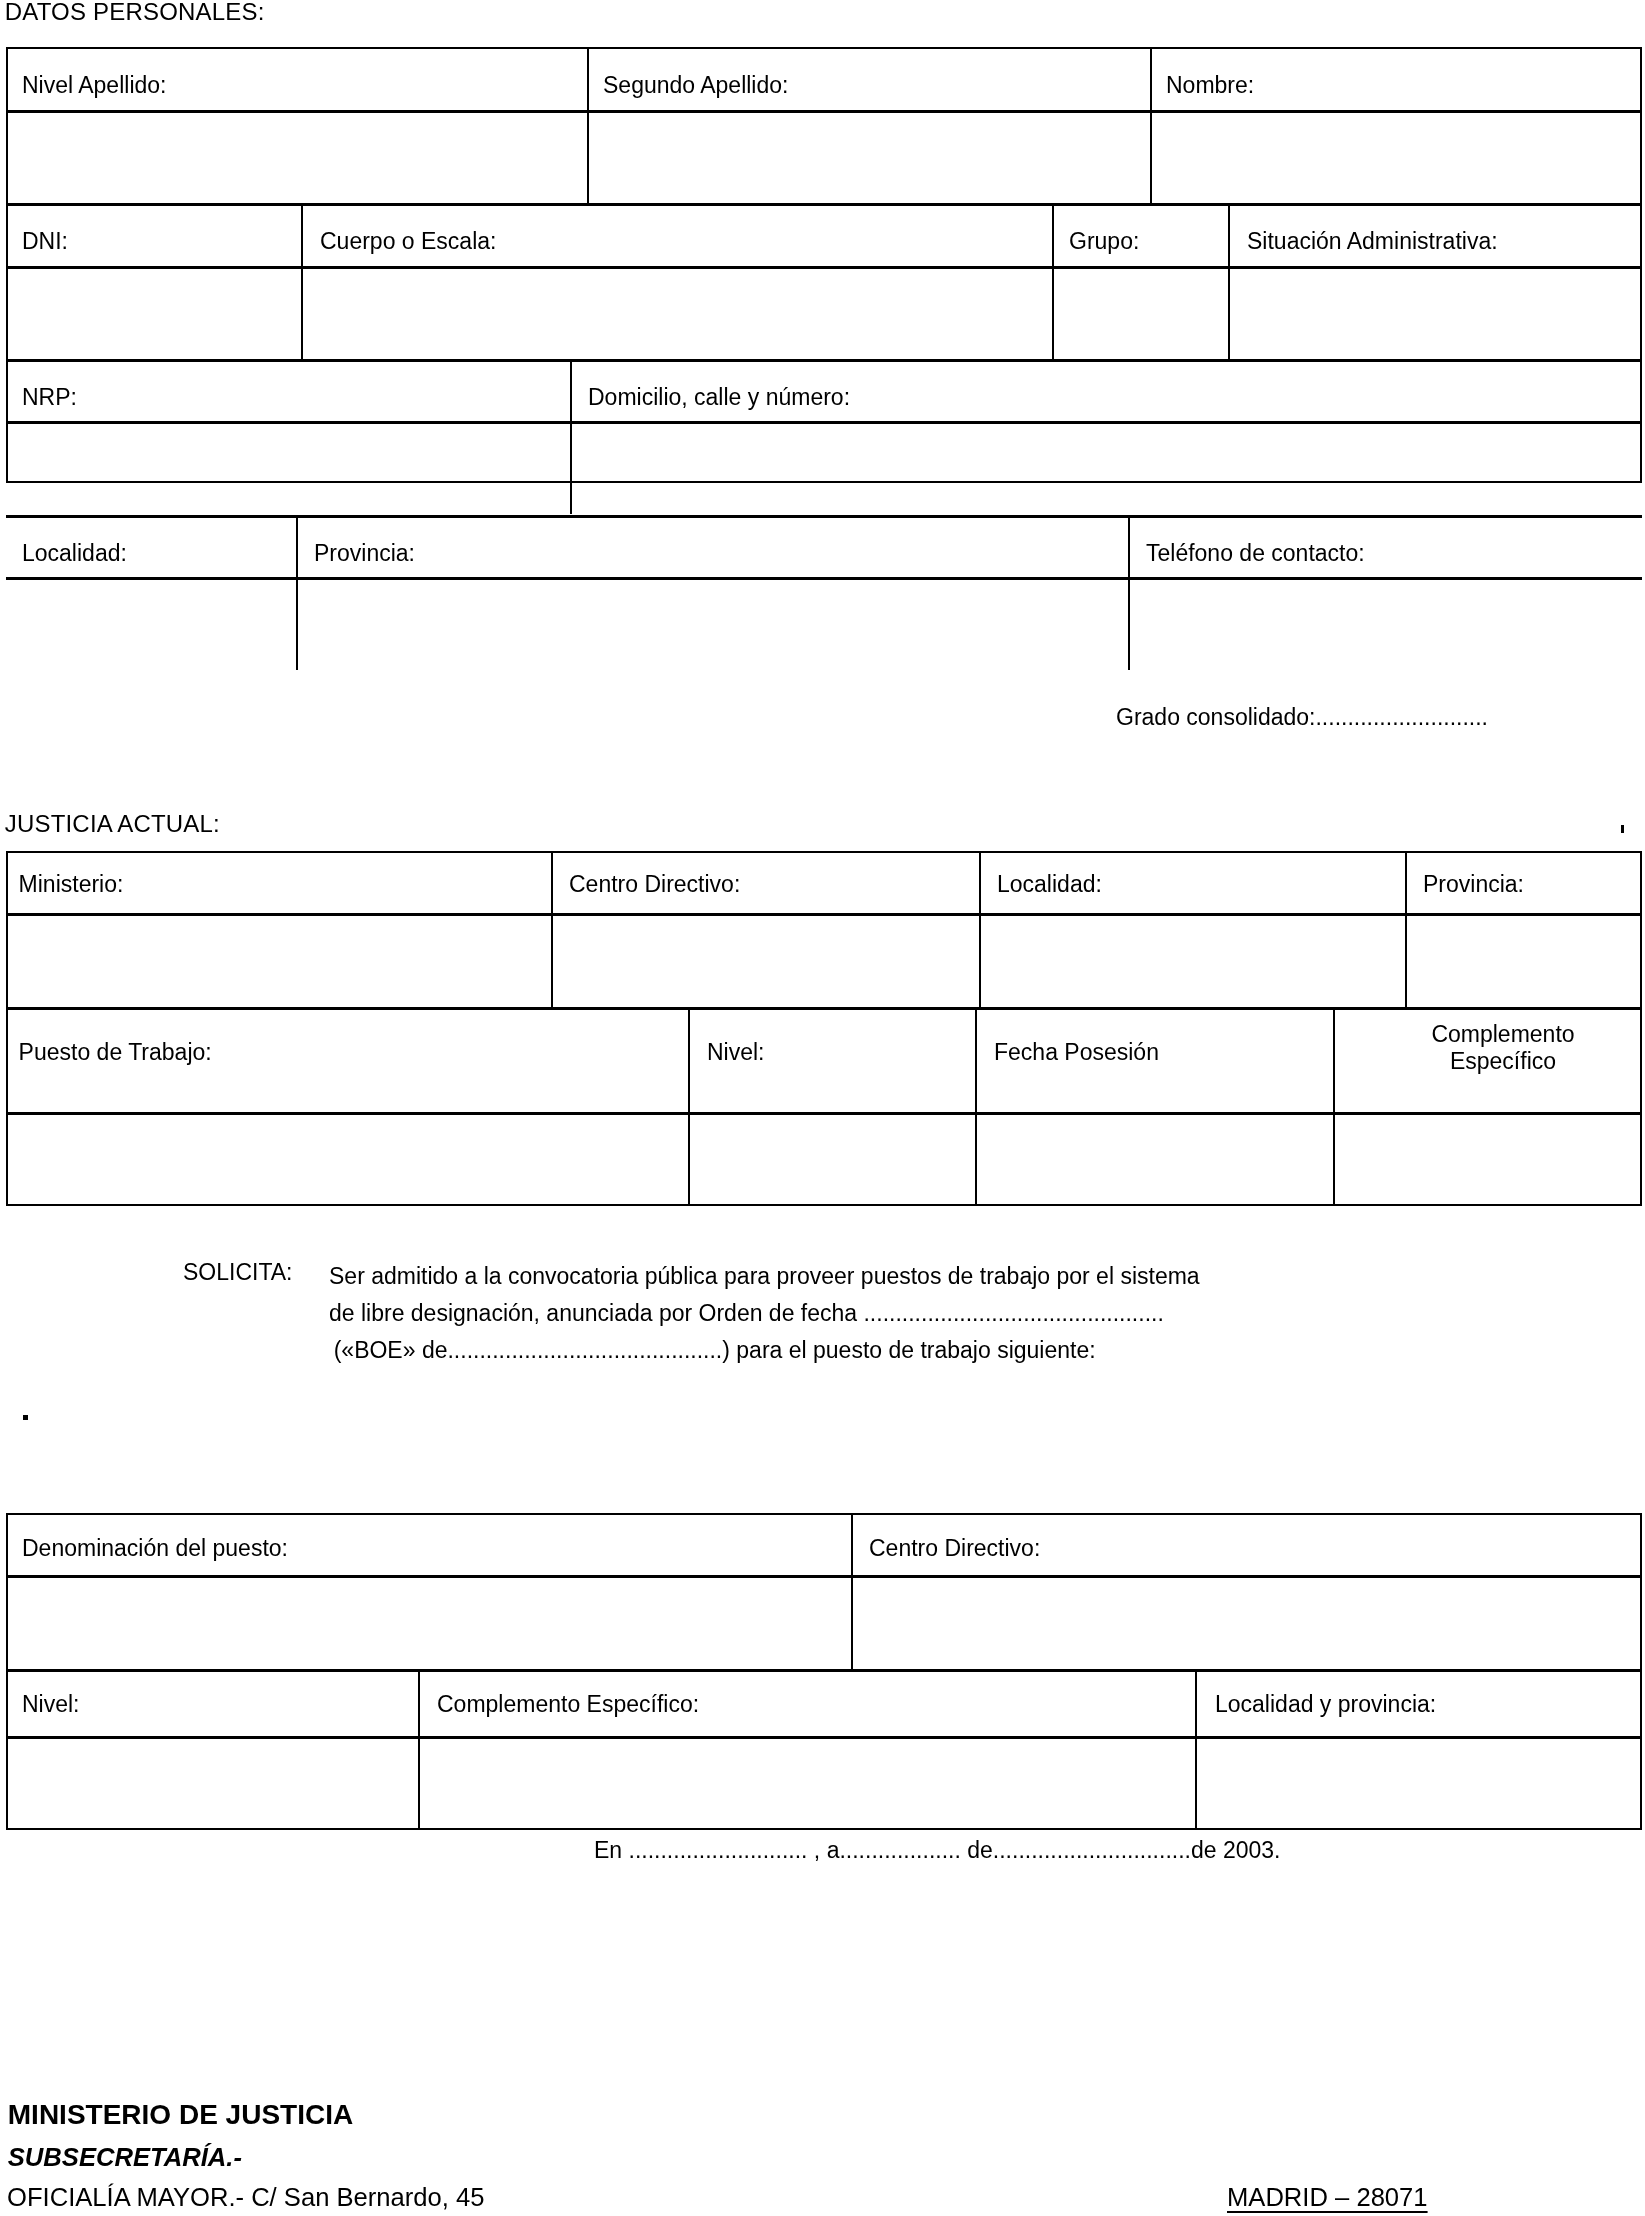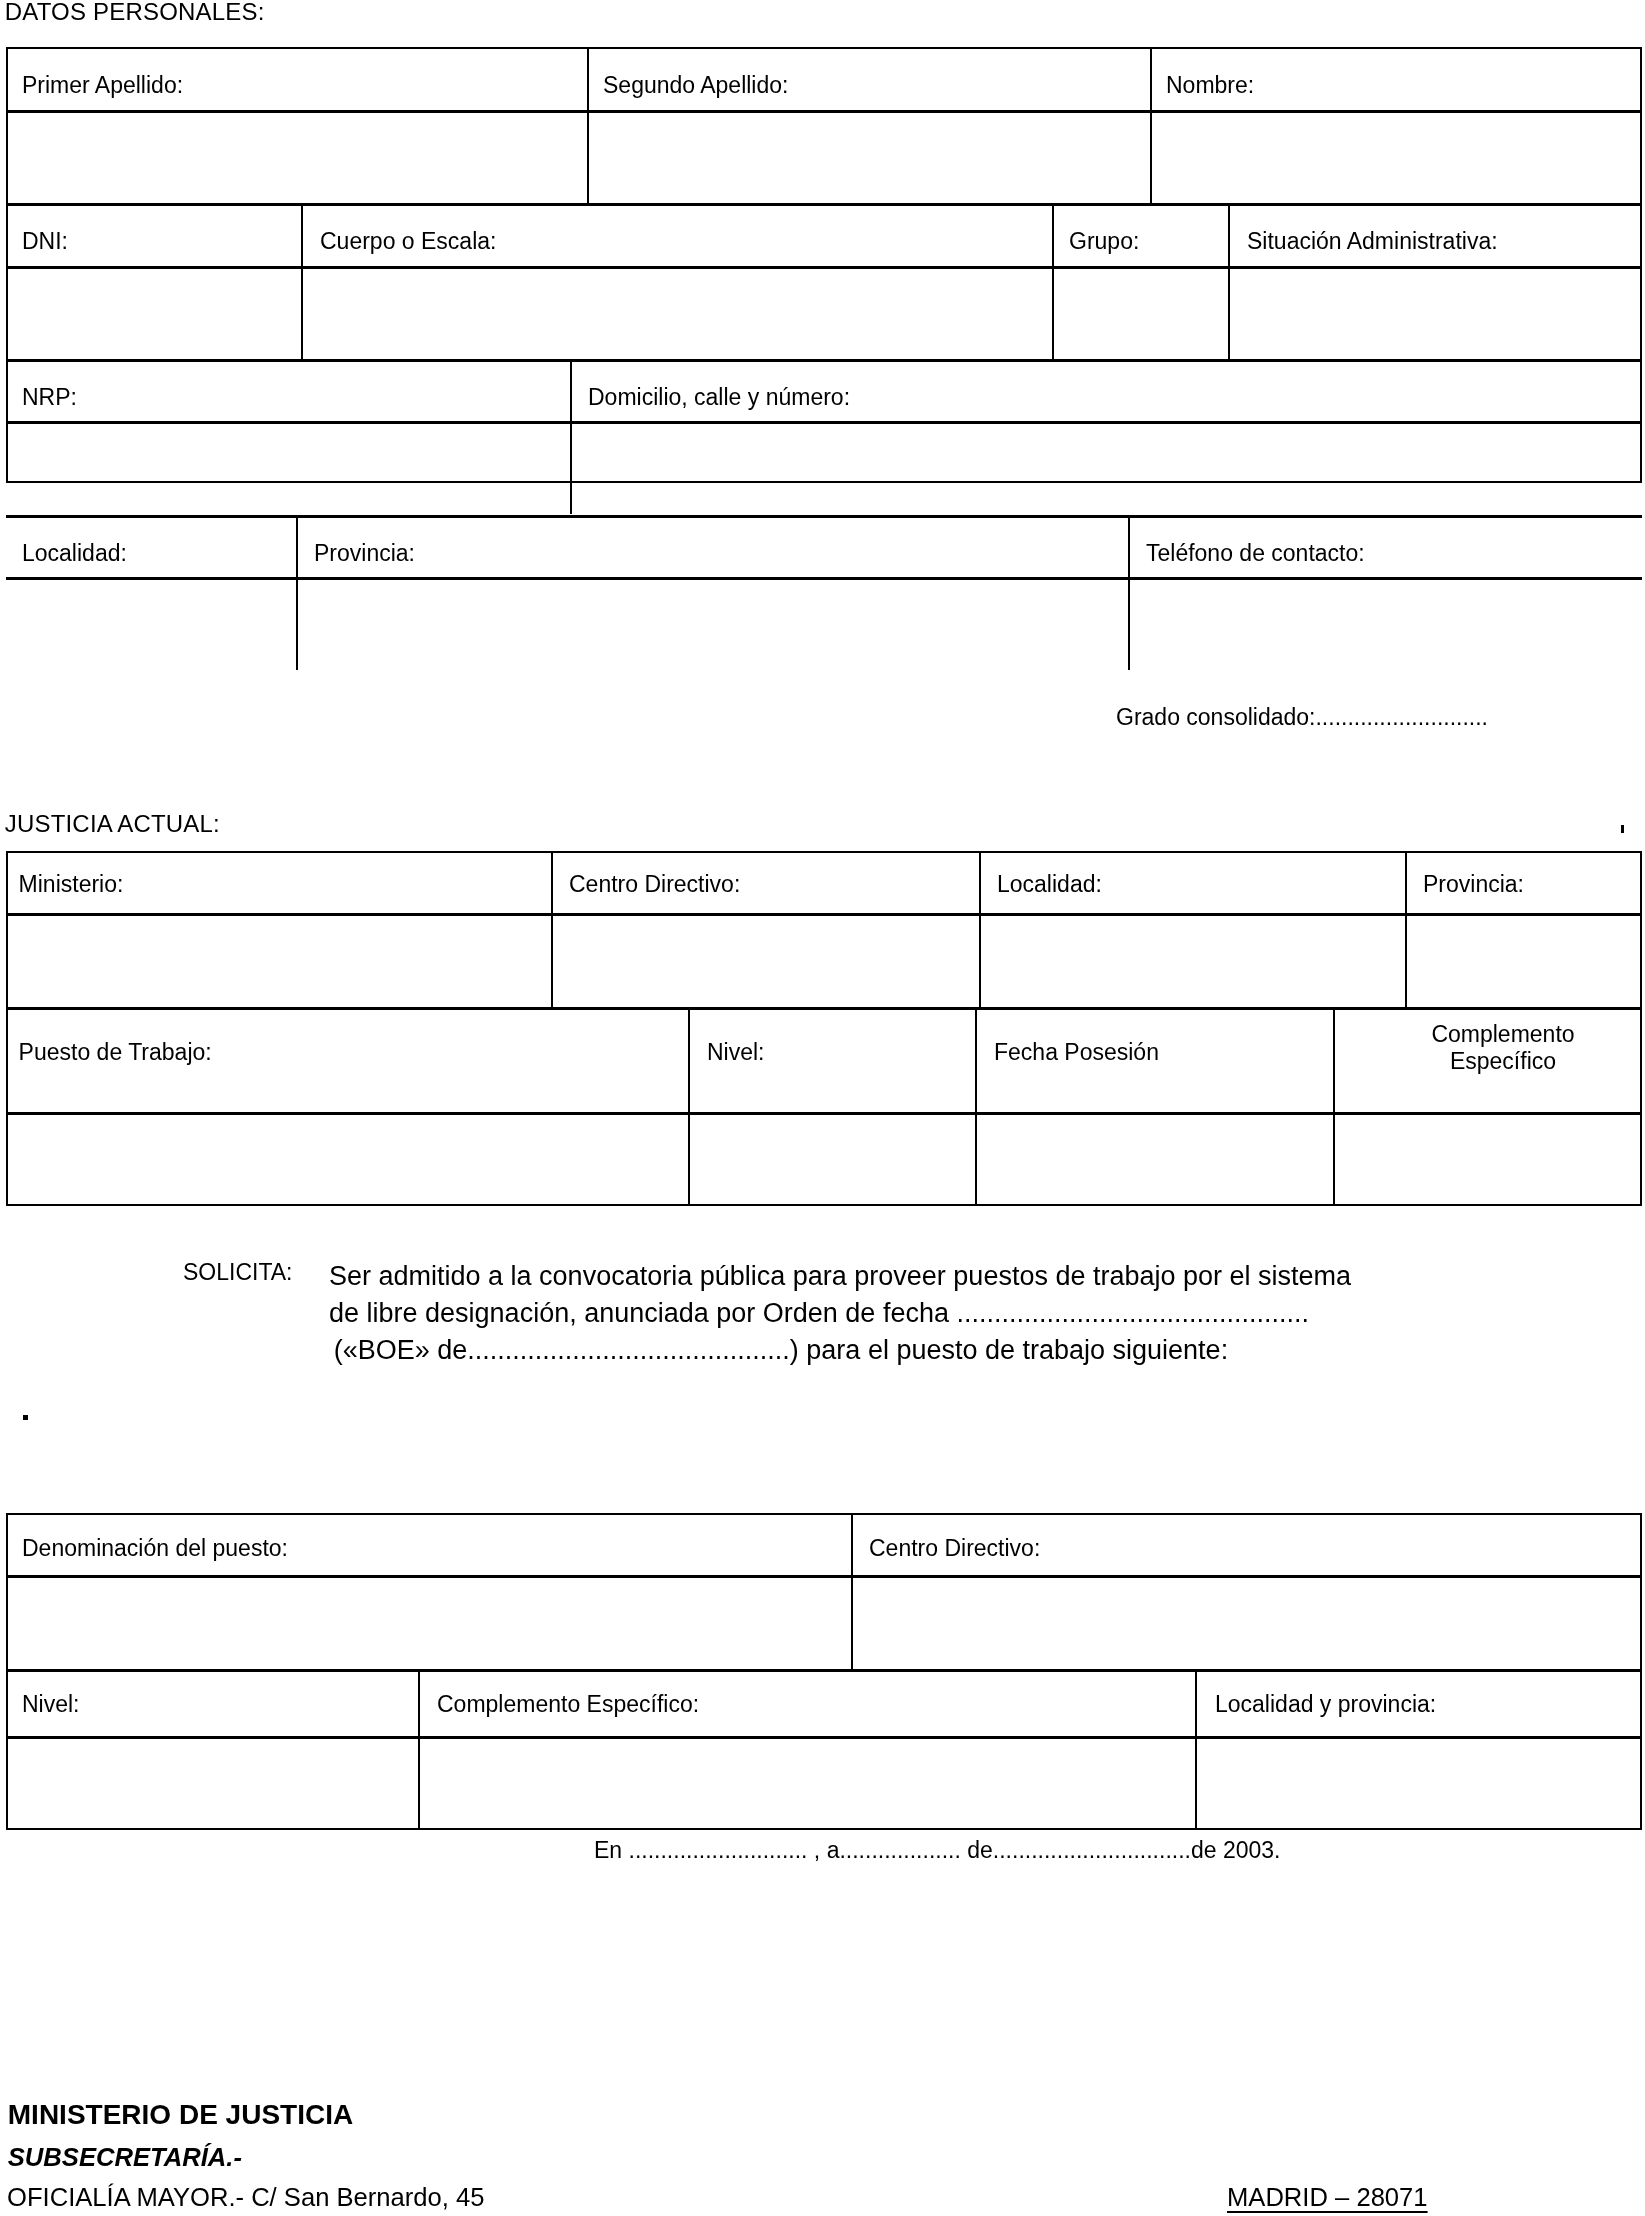--- a/index.html
+++ b/index.html
@@ -65,21 +65,21 @@
     white-space: nowrap;
   }
   .solicita-label {
     position: absolute;
     font-size: 23px;
     line-height: 1;
     white-space: nowrap;
   }
   .solicita-body {
     position: absolute;
-    font-size: 27px;
+    font-size: 23px;
     line-height: 37px;
     white-space: nowrap;
   }
 
   
   .footer-line-1 {
     position: absolute;
     font-size: 28px;
     font-weight: bold;
     line-height: 1;
@@ -135,21 +135,21 @@
 
   <div class="vline" style="left:301px; top:203px; height:156px;"></div>
   <div class="vline" style="left:1052px; top:203px; height:156px;"></div>
   <div class="vline" style="left:1228px; top:203px; height:156px;"></div>
 
   <div class="vline" style="left:570px; top:359px; height:155px;"></div>
 
   <div class="vline" style="left:296px; top:515px; height:155px;"></div>
   <div class="vline" style="left:1128px; top:515px; height:155px;"></div>
 
-  <div class="cell-label" style="left:22px; top:74px;">Primer Apellido:</div>
+  <div class="cell-label" style="left:22px; top:74px;">Nivel Apellido:</div>
   <div class="cell-label" style="left:603px; top:74px;">Segundo Apellido:</div>
   <div class="cell-label" style="left:1166px; top:74px;">Nombre:</div>
 
   <div class="cell-label" style="left:22px; top:230px;">DNI:</div>
   <div class="cell-label" style="left:320px; top:230px;">Cuerpo o Escala:</div>
   <div class="cell-label" style="left:1069px; top:230px;">Grupo:</div>
   <div class="cell-label" style="left:1247px; top:230px;">Situación Administrativa:</div>
 
   <div class="cell-label" style="left:22px; top:386px;">NRP:</div>
   <div class="cell-label" style="left:588px; top:386px;">Domicilio, calle y número:</div>

